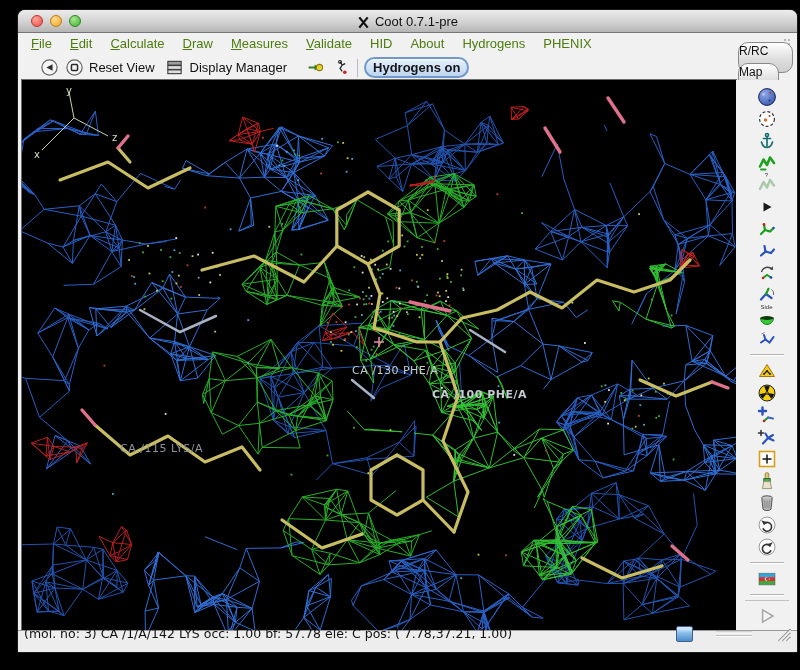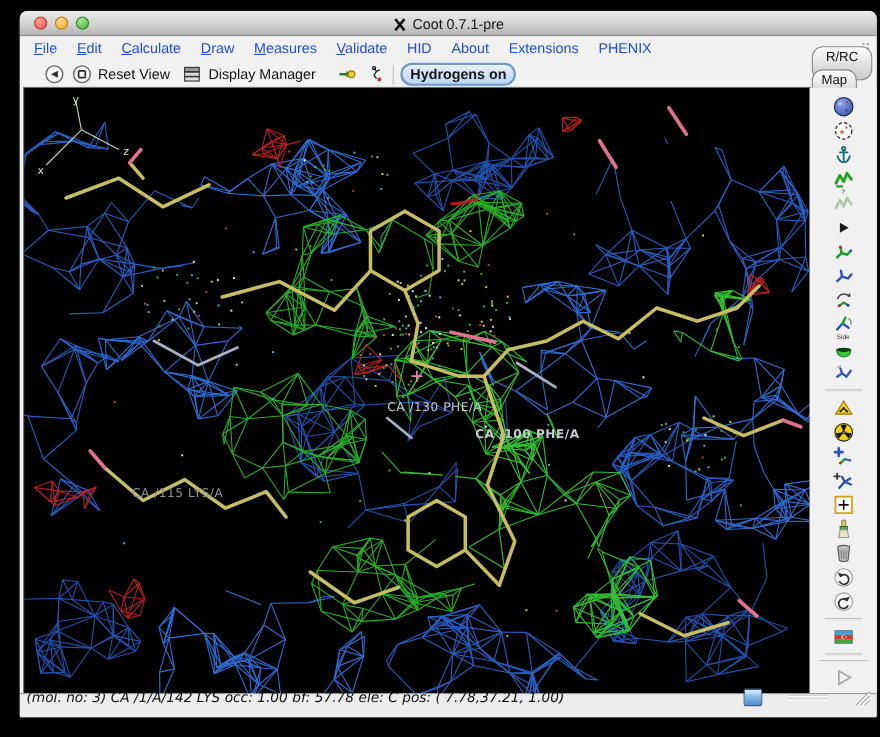--- a/index.html
+++ b/index.html
@@ -12,54 +12,54 @@
     border-bottom:1px solid #767676;position:relative;display:flex;align-items:center;justify-content:center;}
   .lights{position:absolute;left:13px;top:5px;display:flex;gap:7px;}
   .light{width:12px;height:12px;border-radius:50%;box-sizing:border-box;}
   .light.close{background:radial-gradient(circle at 35% 30%,#ffa59e,#ee4c42);border:1px solid #b8372e;}
   .light.min{background:radial-gradient(circle at 35% 30%,#ffd98e,#f5a623);border:1px solid #b87d17;}
   .light.zoom{background:radial-gradient(circle at 35% 30%,#a4e88f,#45b431);border:1px solid #2f8220;}
   .title{display:flex;align-items:flex-end;gap:5px;font-size:13px;color:#111;}
   .title svg{display:block;}
   
   .menubar{height:21px;background:#f1f1f1;display:flex;align-items:center;padding-left:4px;position:relative;}
-  .menu-item{padding:2px 9px;font-size:13px;color:#1d4ed8;cursor:default;white-space:nowrap;}
+  .menu-item{padding:2px 9px;font-size:13px;color:#4d7c0f;cursor:default;white-space:nowrap;}
   .menu-grip{position:absolute;right:5px;top:4px;}
   
   .toolbar{height:27px;background:#f1f1f1;display:flex;align-items:center;padding-left:21px;}
   .tool-icon{width:20px;height:20px;margin-right:5px;display:flex;align-items:center;justify-content:center;}
   .tool-icon svg{width:19px;height:19px;display:block;}
   .tool-label{font-size:13px;color:#111;margin-right:10px;white-space:nowrap;}
   .tsep{width:1px;height:18px;background:#bcbcbc;margin:0 6px 0 2px;}
   .pill{background:linear-gradient(#e7f0fc,#bed6ef);border:2px solid #6f99cb;border-radius:11px;
     padding:1px 7px;font-size:13px;color:#15151a;margin-right:4px;white-space:nowrap;box-shadow:inset 0 1px 0 #f6faff;font-weight:bold;}
   
   .pillbtn{position:absolute;height:31px;background:linear-gradient(#ffffff,#dcdcdc 60%,#cfcfcf);
-    border:1px solid #8a8a8a;border-radius:10px;font-size:12px;color:#111;text-align:center;line-height:17px;box-sizing:border-box;}
+    border:1px solid #8a8a8a;border-radius:10px;font-size:12px;color:#111;line-height:17px;box-sizing:border-box;}
   .btn-rrc{right:4px;top:32px;width:55px;}
   .btn-map{right:18px;top:53px;width:41px;}
   
   .content{position:absolute;top:70px;left:0;width:779px;height:550px;background:#f1f1f1;}
   .canvas{position:absolute;left:4px;top:0;width:714px;height:550px;background:#000;overflow:hidden;
     box-shadow:0 0 0 1px #6b6b6b;}
   .canvas > svg.scene{position:absolute;left:0;top:0;width:714px;height:550px;}
   .axes{position:absolute;left:8px;top:4px;}
   .glabel{position:absolute;font-family:"DejaVu Sans",sans-serif;font-size:11px;letter-spacing:.5px;white-space:nowrap;}
   .rightcol{position:absolute;left:718px;top:0;width:61px;height:550px;background:#f1f1f1;
     display:flex;flex-direction:column;align-items:center;padding-top:6px;box-sizing:border-box;}
   .icon-list{display:flex;flex-direction:column;align-items:center;}
   .ricon{width:24px;height:21px;margin-bottom:1px;display:flex;align-items:center;justify-content:center;position:relative;cursor:pointer;}
   .ricon svg{width:20px;height:20px;display:block;}
   .micro-label{position:absolute;top:-2px;left:50%;transform:translateX(-50%);font-size:6px;color:#333;line-height:6px;}
   .vsep{width:34px;height:1px;background:#b2b2b2;border-bottom:1px solid #fff;margin:4px 0;}
   .play-slot{margin-top:auto;margin-bottom:2px;border-top:1px solid #c2c2c2;padding-top:4px;width:44px;display:flex;justify-content:center;}
   .play-slot svg{width:22px;height:22px;}
   
   .statusbar{position:absolute;top:620px;left:0;width:779px;height:22px;background:#ededed;border-top:1px solid #9a9a9a;
-    display:flex;align-items:center;padding:0 5px 16px 6px;box-sizing:border-box;gap:23px;font-style:italic;}
+    display:flex;align-items:center;padding:0 5px 16px 6px;box-sizing:border-box;gap:23px;}
   .status-text{flex:1;font-family:"DejaVu Sans",sans-serif;font-size:12.5px;color:#111;white-space:nowrap;overflow:hidden;}
   .sb-blue{width:17px;height:16px;border:1px solid #3f618c;border-radius:2px;box-sizing:border-box;
     background:linear-gradient(#cfe7fa 15%,#8cc0ea 40%,#4d8cc8);}
   .sb-grip svg{display:block;}
   .resize-grip svg{display:block;}
 </style>
 </head>
 <body>
 
 <div class="screen">
@@ -84,21 +84,21 @@
     <div class="menubar">
       <span style="display:flex;align-items:center;">
           <span class="menu-item"><u>F</u>ile</span>
           <span class="menu-item"><u>E</u>dit</span>
           <span class="menu-item"><u>C</u>alculate</span>
           <span class="menu-item"><u>D</u>raw</span>
           <span class="menu-item"><u>M</u>easures</span>
           <span class="menu-item"><u>V</u>alidate</span>
           <span class="menu-item">HID</span>
           <span class="menu-item">About</span>
-          <span class="menu-item">Extensions</span>
+          <span class="menu-item">Hydrogens</span>
           <span class="menu-item">PHENIX</span>
         </span>
       <span class="menu-grip">
         <svg width="10" height="14" viewBox="0 0 10 14">
             <g fill="#a8a8a8">
               <circle cx="3" cy="3" r="1.1"></circle>
               <circle cx="7" cy="3" r="1.1"></circle>
               <circle cx="3" cy="7" r="1.1"></circle>
               <circle cx="7" cy="7" r="1.1"></circle>
               <circle cx="3" cy="11" r="1.1"></circle>

